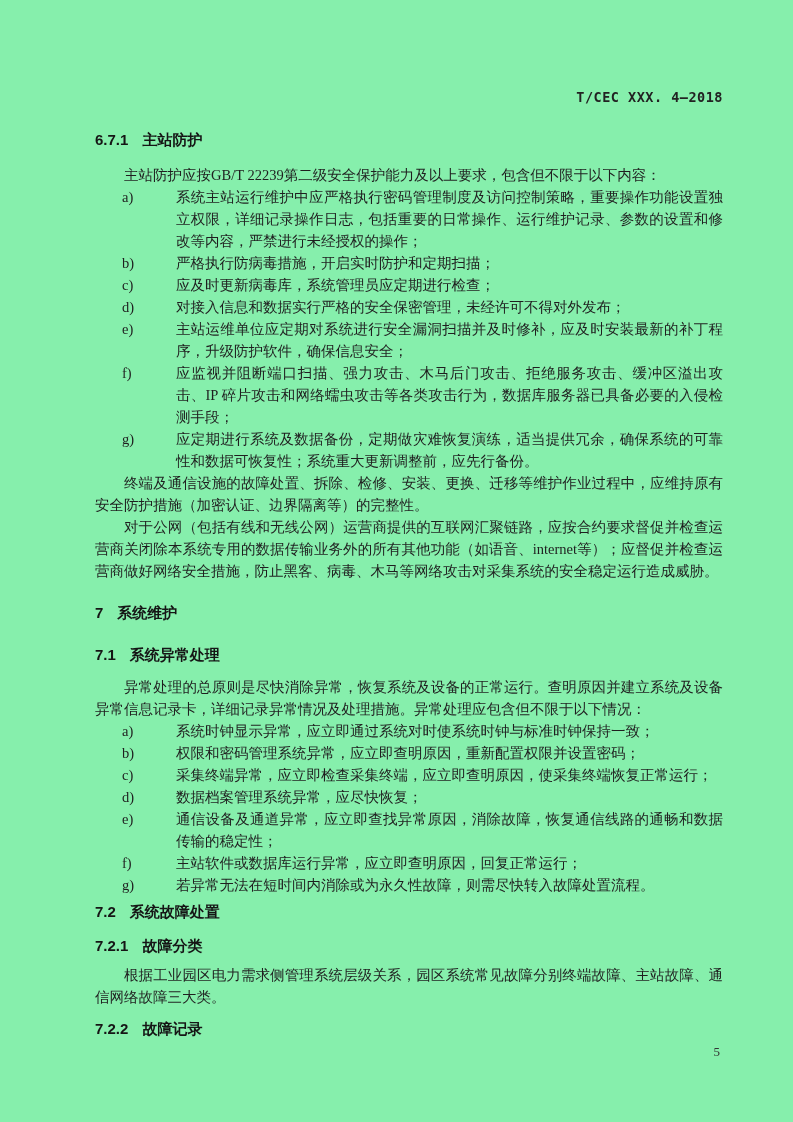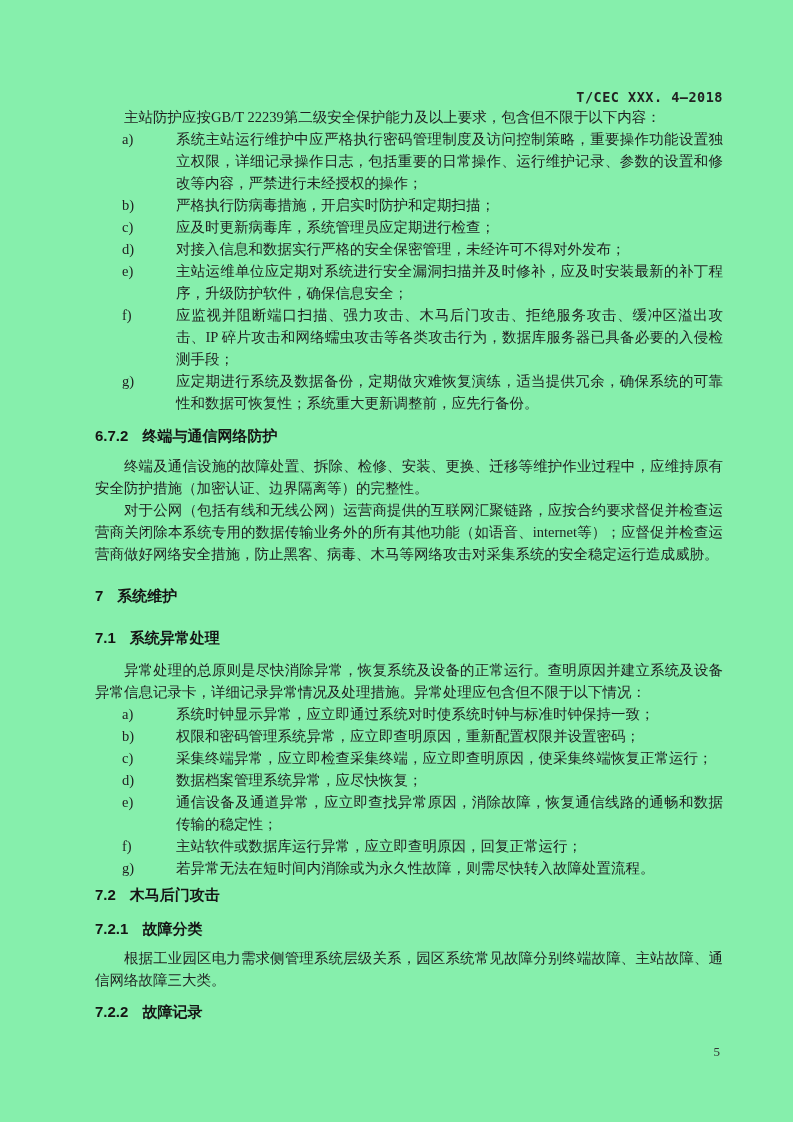--- a/index.html
+++ b/index.html
@@ -75,20 +75,25 @@
 </style>
 </head>
 <body>
 
 <div class="page">
 
   <div class="doc-header">
     <span>T/CEC XXX. 4—2018</span>
   </div>
 
+  <div class="heading h-671">
+    <span class="num">6.7.1</span>
+    <span class="gap"></span>
+    <span class="ttl">主站防护</span>
+  </div>
   <p class="para">主站防护应按GB/T 22239第二级安全保护能力及以上要求，包含但不限于以下内容：</p>
   <div class="list">
     <div class="li">
       <span class="lbl">a)</span>
       <span class="txt">系统主站运行维护中应严格执行密码管理制度及访问控制策略，重要操作功能设置独立权限，详细记录操作日志，包括重要的日常操作、运行维护记录、参数的设置和修改等内容，严禁进行未经授权的操作；</span>
     </div>
     <div class="li">
       <span class="lbl">b)</span>
       <span class="txt">严格执行防病毒措施，开启实时防护和定期扫描；</span>
     </div>
@@ -107,25 +112,20 @@
     <div class="li">
       <span class="lbl">f)</span>
       <span class="txt">应监视并阻断端口扫描、强力攻击、木马后门攻击、拒绝服务攻击、缓冲区溢出攻击、IP 碎片攻击和网络蠕虫攻击等各类攻击行为，数据库服务器已具备必要的入侵检测手段；</span>
     </div>
     <div class="li">
       <span class="lbl">g)</span>
       <span class="txt">应定期进行系统及数据备份，定期做灾难恢复演练，适当提供冗余，确保系统的可靠性和数据可恢复性；系统重大更新调整前，应先行备份。</span>
     </div>
   </div>
 
-  <div class="heading h-672">
-    <span class="num">6.7.2</span>
-    <span class="gap"></span>
-    <span class="ttl">终端与通信网络防护</span>
-  </div>
   <p class="para">终端及通信设施的故障处置、拆除、检修、安装、更换、迁移等维护作业过程中，应维持原有安全防护措施（加密认证、边界隔离等）的完整性。</p>
   <p class="para">对于公网（包括有线和无线公网）运营商提供的互联网汇聚链路，应按合约要求督促并检查运营商关闭除本系统专用的数据传输业务外的所有其他功能（如语音、internet等）；应督促并检查运营商做好网络安全措施，防止黑客、病毒、木马等网络攻击对采集系统的安全稳定运行造成威胁。</p>
 
   <div class="heading h-7">
     <span class="num">7</span>
     <span class="gap"></span>
     <span class="ttl">系统维护</span>
   </div>
 
   <div class="heading h-71">
@@ -161,21 +161,21 @@
     </div>
     <div class="li">
       <span class="lbl">g)</span>
       <span class="txt">若异常无法在短时间内消除或为永久性故障，则需尽快转入故障处置流程。</span>
     </div>
   </div>
 
   <div class="heading h-72">
     <span class="num">7.2</span>
     <span class="gap"></span>
-    <span class="ttl">木马后门攻击</span>
+    <span class="ttl">系统故障处置</span>
   </div>
 
   <div class="heading h-721">
     <span class="num">7.2.1</span>
     <span class="gap"></span>
     <span class="ttl">故障分类</span>
   </div>
   <p class="para">根据工业园区电力需求侧管理系统层级关系，园区系统常见故障分别终端故障、主站故障、通信网络故障三大类。</p>
 
   <div class="heading h-722">

